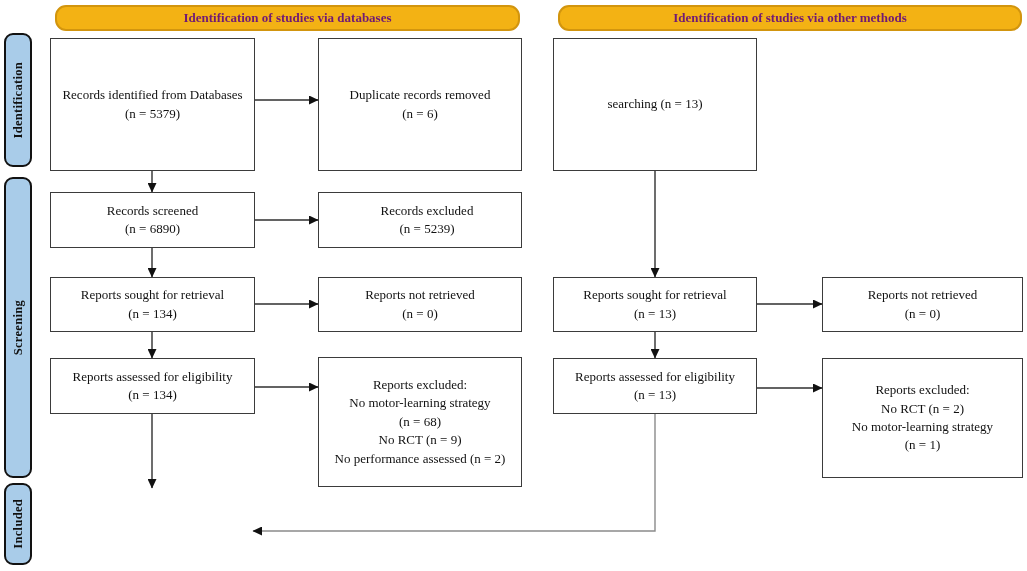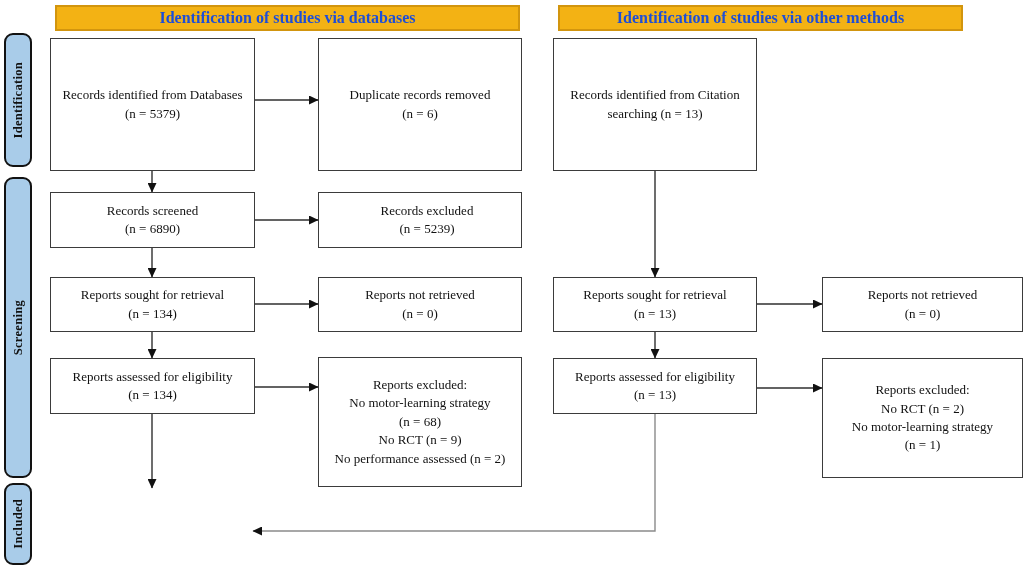--- a/index.html
+++ b/index.html
@@ -12,22 +12,22 @@
     --connector:#8a8a8a;
     --text:#111111;
   }
   html,body{margin:0;padding:0;background:#ffffff;}
   body{font-family:"Liberation Serif","DejaVu Serif",serif;color:var(--text);}
   .canvas{position:relative;width:1027px;height:571px;background:#ffffff;overflow:hidden;}
 
   .col-header{
     position:absolute;height:26px;box-sizing:border-box;
     background:var(--header-fill);border:2px solid var(--header-border);
-    border-radius:0;display:flex;align-items:center;justify-content:center;
-    font-weight:bold;font-size:16px;color:#1d4ed8;
+    border-radius:11px;display:flex;align-items:center;justify-content:center;
+    font-weight:bold;font-size:13px;color:#701a75;
   }
   .stage{
     position:absolute;left:4px;width:28px;box-sizing:border-box;
     background:var(--stage-fill);border:2px solid var(--stage-border);
     border-radius:9px;display:flex;align-items:center;justify-content:center;
   }
   .stage span{
     writing-mode:vertical-rl;transform:rotate(180deg);
     font-weight:bold;font-size:12.5px;letter-spacing:0.3px;white-space:nowrap;
   }
@@ -39,21 +39,21 @@
   }
   .fbox em{font-style:italic;}
   svg.arrows{position:absolute;left:0;top:0;pointer-events:none;}
 </style>
 </head>
 <body>
 
 <div class="canvas">
 
   <div class="col-header" style="left:55px;top:5px;width:465px;">Identification of studies via databases</div>
-  <div class="col-header" style="left:558px;top:5px;width:405px;">Identification of studies via other methods</div>
+  <div class="col-header" style="left:558px;top:5px;width:464px;">Identification of studies via other methods</div>
 
   <div class="stage" style="top:33px;height:134px;">
     <span>Identification</span>
   </div>
   <div class="stage" style="top:177px;height:301px;">
     <span>Screening</span>
   </div>
   <div class="stage" style="top:483px;height:82px;">
     <span>Included</span>
   </div>
@@ -119,21 +119,20 @@
   <div class="fbox" style="left:318px;top:357px;width:204px;height:130px;">
     <div>Reports excluded:</div>
     <div>No motor-learning strategy</div>
     <div>(n = 68)</div>
     <div>No RCT (n = 9)</div>
     <div>No performance assessed (n = 2)</div>
   </div>
 
 
   <div class="fbox" style="left:553px;top:38px;width:204px;height:133px;">
-    <div>Records identified from Citation</div>
     <div>searching (n = 13)</div>
   </div>
 
   <div class="fbox" style="left:553px;top:277px;width:204px;height:55px;">
     <div>Reports sought for retrieval</div>
     <div>(n = 13)</div>
   </div>
 
   <div class="fbox" style="left:822px;top:277px;width:201px;height:55px;">
     <div>Reports not retrieved</div>

